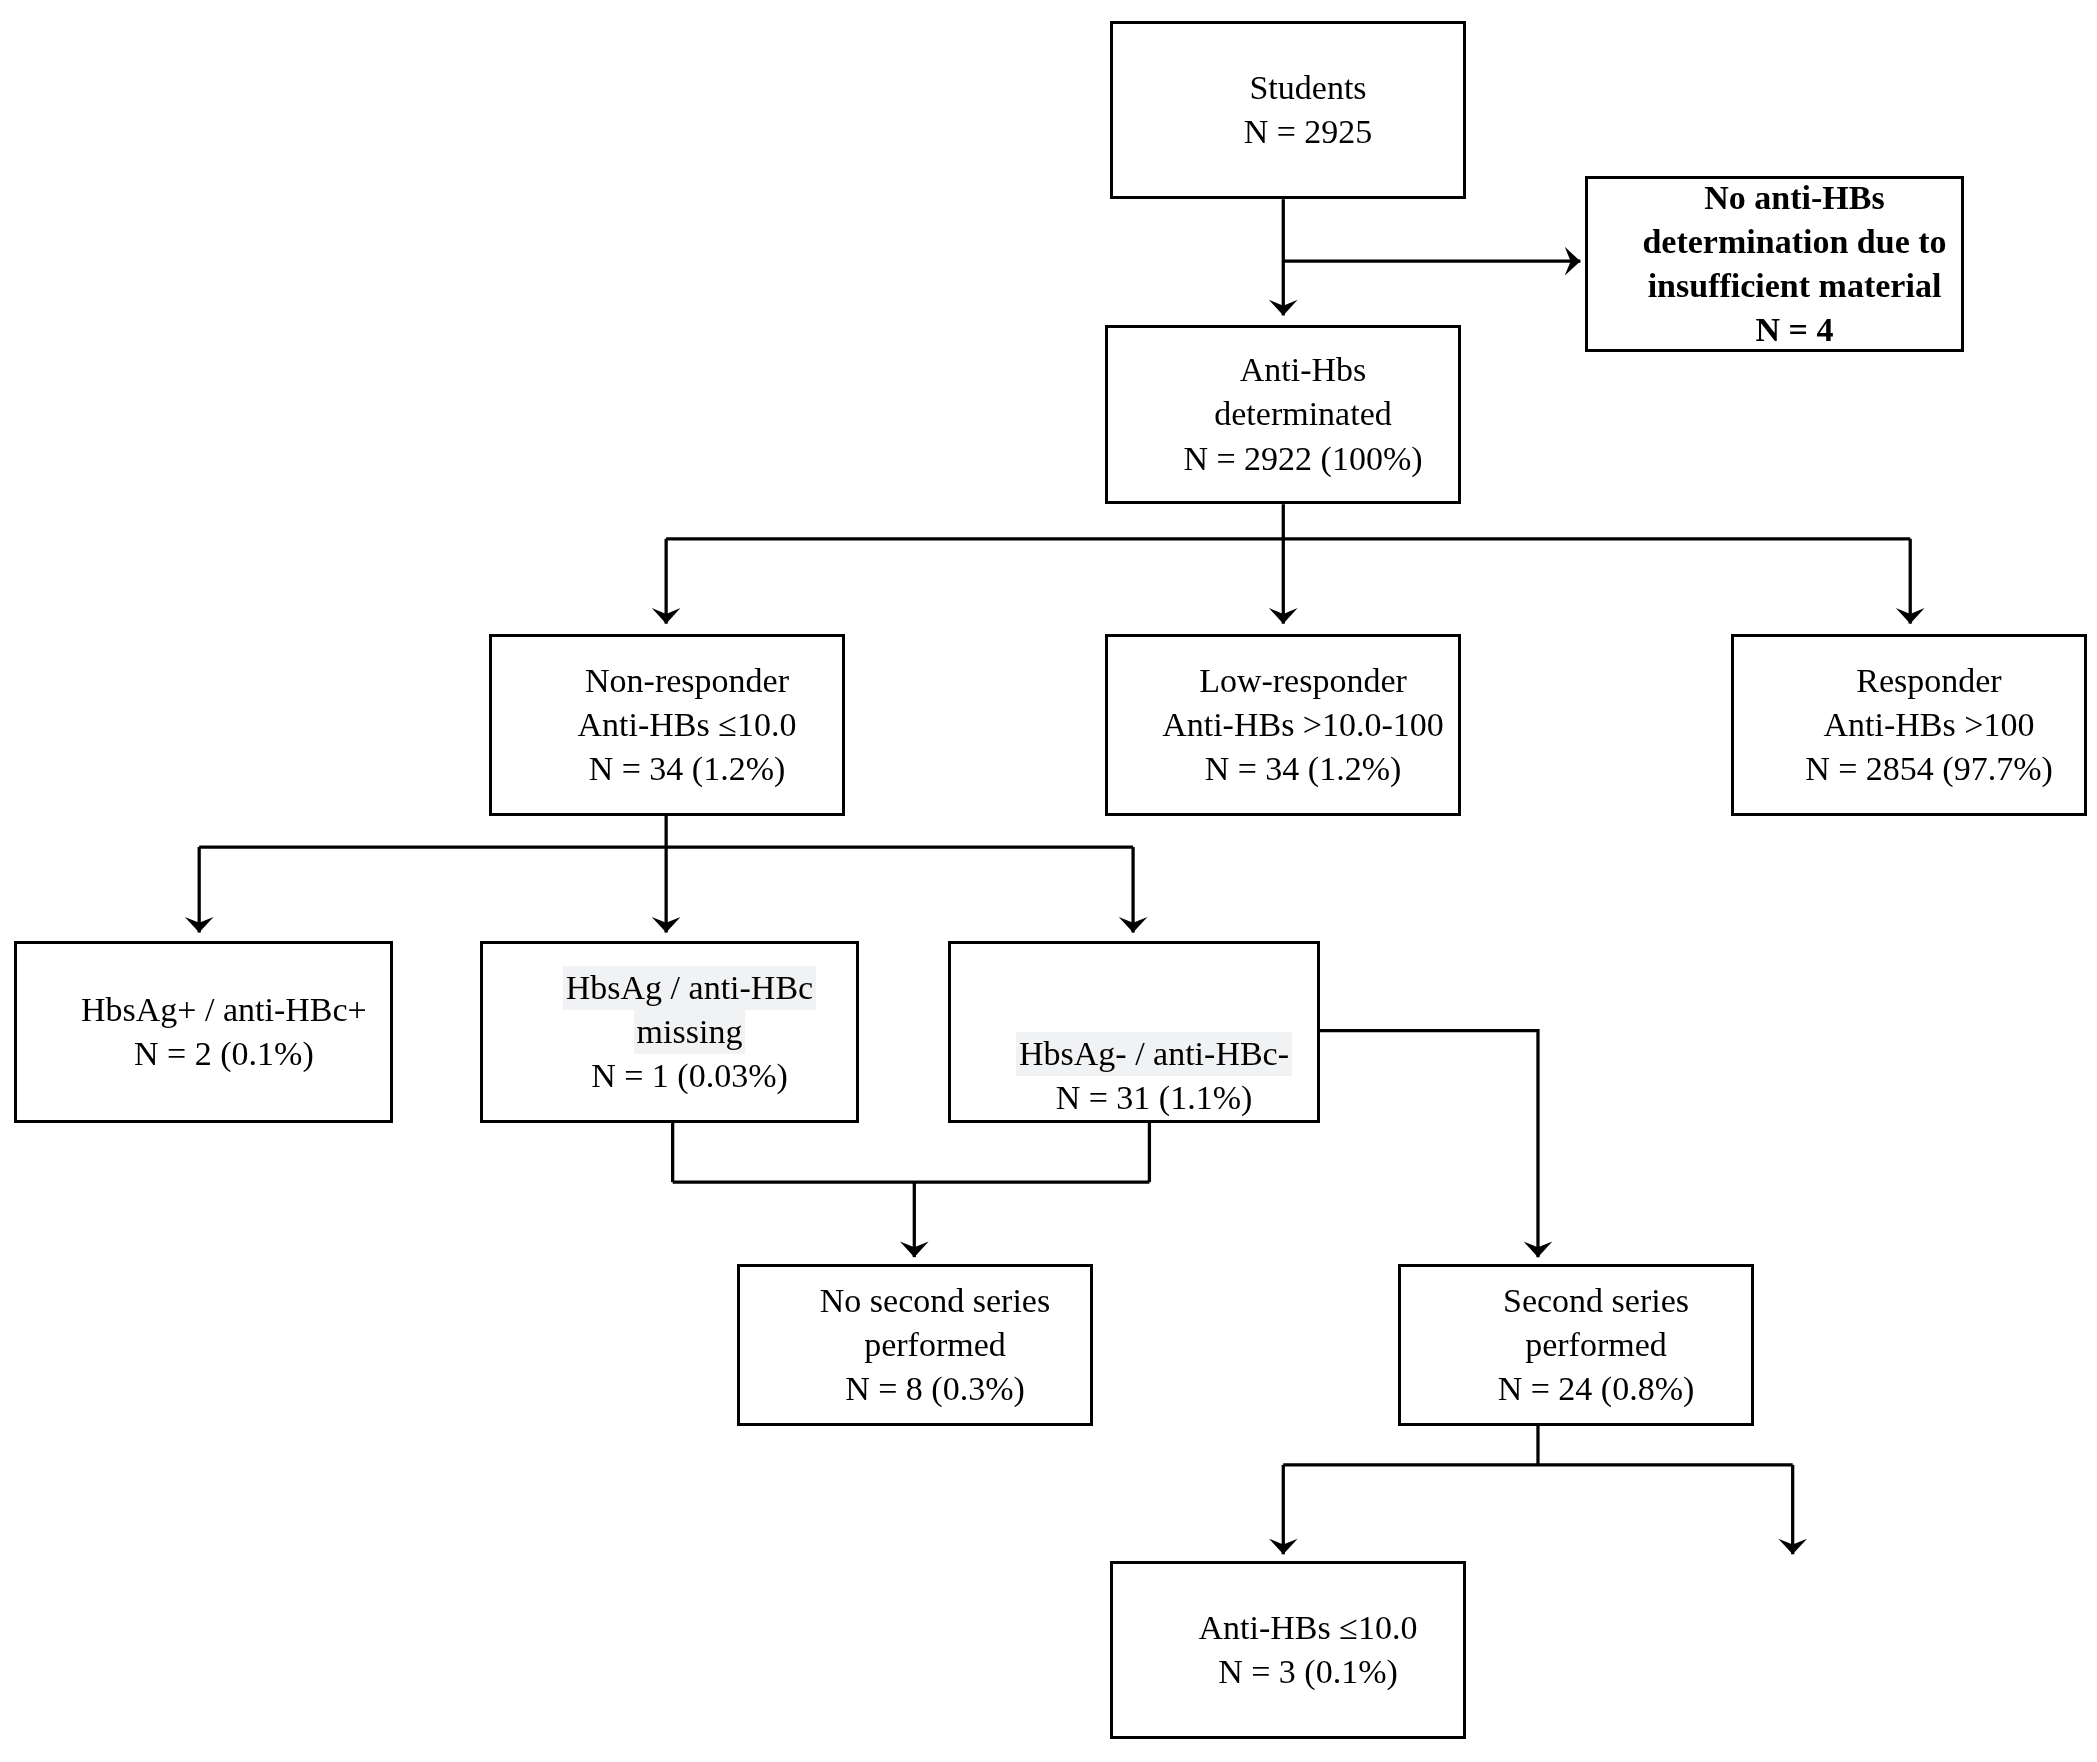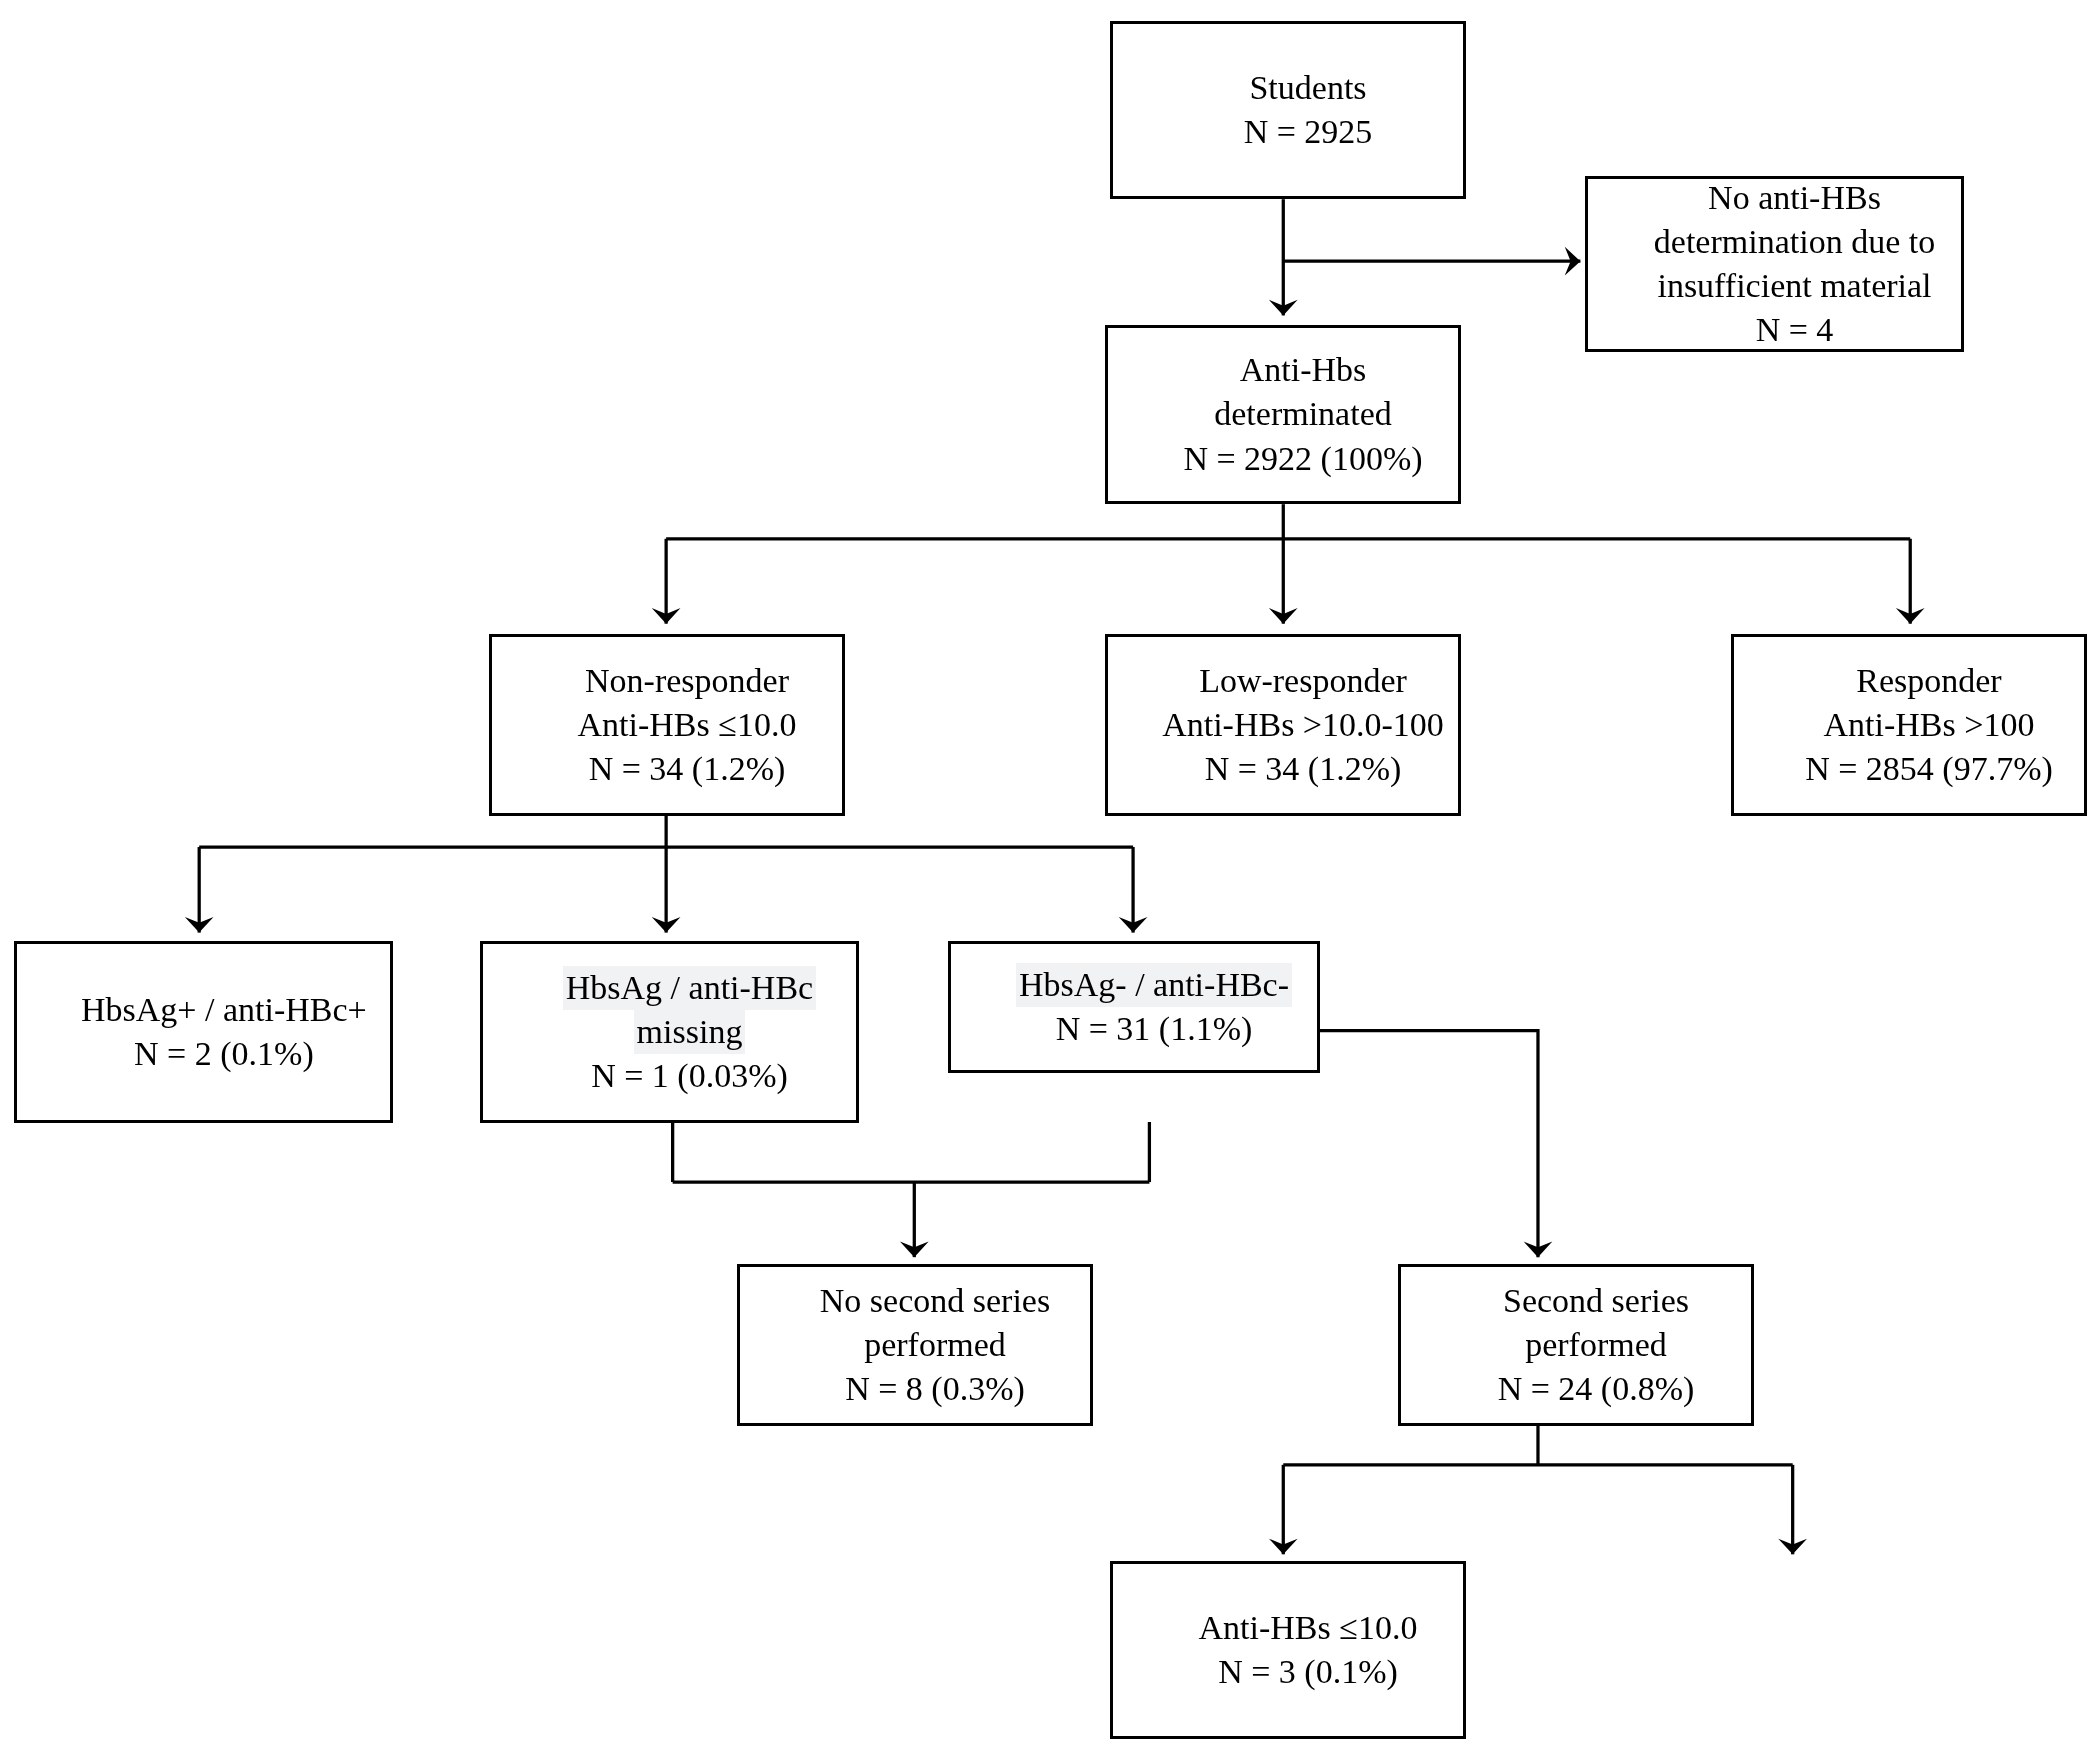--- a/index.html
+++ b/index.html
@@ -56,21 +56,21 @@
       <path d="M1965,2243 L1965,2380" marker-end="url(#ah)"></path>
       <path d="M2745,2243 L2745,2380" marker-end="url(#ah)"></path>
     </g>
   </svg>
 
   <div class="node" style="left:1110px;top:21px;width:356px;height:178px;">
     <span class="ln">Students</span>
     <span class="ln">N = 2925</span>
   </div>
 
-  <div class="node" style="left:1585px;top:176px;width:379px;height:176px;">
+  <div class="node" style="left:1585px;top:176px;width:379px;height:176px;font-weight:bold;">
     <span class="ln">No anti-HBs</span>
     <span class="ln">determination due to</span>
     <span class="ln">insufficient material</span>
     <span class="ln">N = 4</span>
   </div>
 
   <div class="node" style="left:1105px;top:325px;width:356px;height:179px;">
     <span class="ln">Anti-Hbs</span>
     <span class="ln">determinated</span>
     <span class="ln">N = 2922 (100%)</span>
@@ -98,21 +98,21 @@
     <span class="ln">HbsAg+ / anti-HBc+</span>
     <span class="ln">N = 2 (0.1%)</span>
   </div>
 
   <div class="node" style="left:480px;top:941px;width:379px;height:182px;">
     <span class="ln hl">HbsAg / anti-HBc</span>
     <span class="ln hl">missing</span>
     <span class="ln">N = 1 (0.03%)</span>
   </div>
 
-  <div class="node" style="left:948px;top:941px;width:372px;height:132px;">
+  <div class="node" style="left:948px;top:941px;width:372px;height:182px;justify-content:flex-end;">
     <span class="ln hl">HbsAg- / anti-HBc-</span>
     <span class="ln">N = 31 (1.1%)</span>
   </div>
 
   <div class="node" style="left:737px;top:1264px;width:356px;height:162px;">
     <span class="ln">No second series</span>
     <span class="ln">performed</span>
     <span class="ln">N = 8 (0.3%)</span>
   </div>
 

